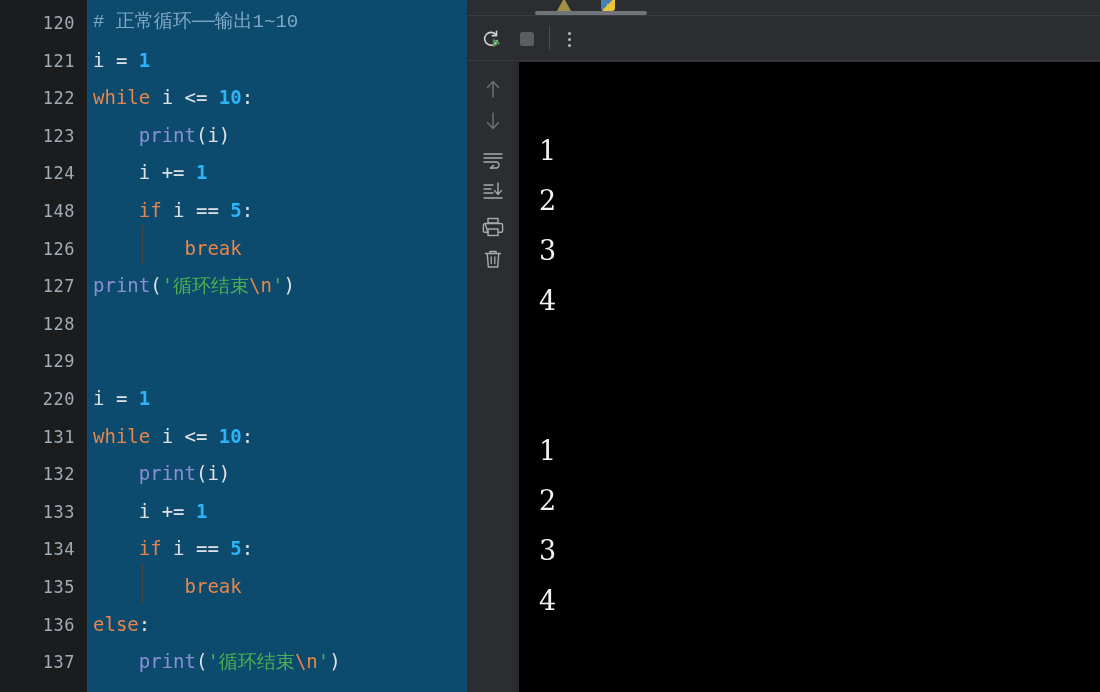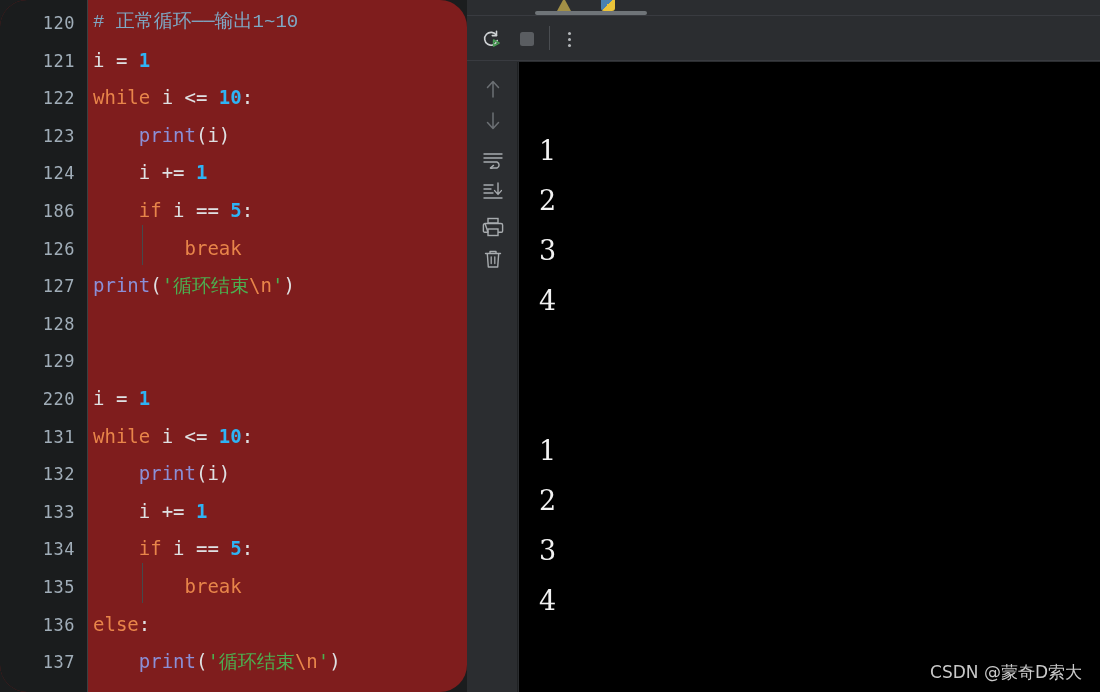--- a/index.html
+++ b/index.html
@@ -7,24 +7,23 @@
     width: 1100px; height: 692px;
     background: #1b1d1e; overflow: hidden;
     font-family: "DejaVu Sans", sans-serif;
   }
   #app { position: relative; width: 1100px; height: 692px; display: flex; }
 
   
   #editor {
     position: relative;
     width: 467px; height: 692px;
-    background: #7f1d1d;
+    background: #0c4a6e;
     flex: 0 0 467px;
     overflow: hidden;
-    border-radius: 27px;
   }
   #gutter {
     position: absolute; left: 0; top: 0; width: 88px; height: 692px;
     background: #1a1c1d;
     border-right: 1px solid #3b3f41;
   }
   .lnum {
     position: absolute; right: 12px;
     font-family: "DejaVu Sans Mono", monospace;
     font-size: 17px; line-height: 20px;
@@ -133,21 +132,21 @@
 
 <div id="app">
 
   <div id="editor">
     <div id="gutter">
         <div class="lnum" style="top: 13px;">120</div>
         <div class="lnum" style="top: 50.6px;">121</div>
         <div class="lnum" style="top: 88.2px;">122</div>
         <div class="lnum" style="top: 125.8px;">123</div>
         <div class="lnum" style="top: 163.4px;">124</div>
-        <div class="lnum" style="top: 201px;">186</div>
+        <div class="lnum" style="top: 201px;">148</div>
         <div class="lnum" style="top: 238.6px;">126</div>
         <div class="lnum" style="top: 276.2px;">127</div>
         <div class="lnum" style="top: 313.8px;">128</div>
         <div class="lnum" style="top: 351.4px;">129</div>
         <div class="lnum" style="top: 389px;">220</div>
         <div class="lnum" style="top: 426.6px;">131</div>
         <div class="lnum" style="top: 464.2px;">132</div>
         <div class="lnum" style="top: 501.8px;">133</div>
         <div class="lnum" style="top: 539.4px;">134</div>
         <div class="lnum" style="top: 577px;">135</div>
@@ -249,17 +248,16 @@
 
     <div id="console">
       <div class="outline" style="top: 74px;">1</div>
         <div class="outline" style="top: 124px;">2</div>
         <div class="outline" style="top: 174px;">3</div>
         <div class="outline" style="top: 224px;">4</div>
         <div class="outline" style="top: 374px;">1</div>
         <div class="outline" style="top: 424px;">2</div>
         <div class="outline" style="top: 474px;">3</div>
         <div class="outline" style="top: 524px;">4</div>
-        <div id="watermark">CSDN @蒙奇D索大</div>
     </div>
 
   </div>
 </div>
 
 </body></html>

